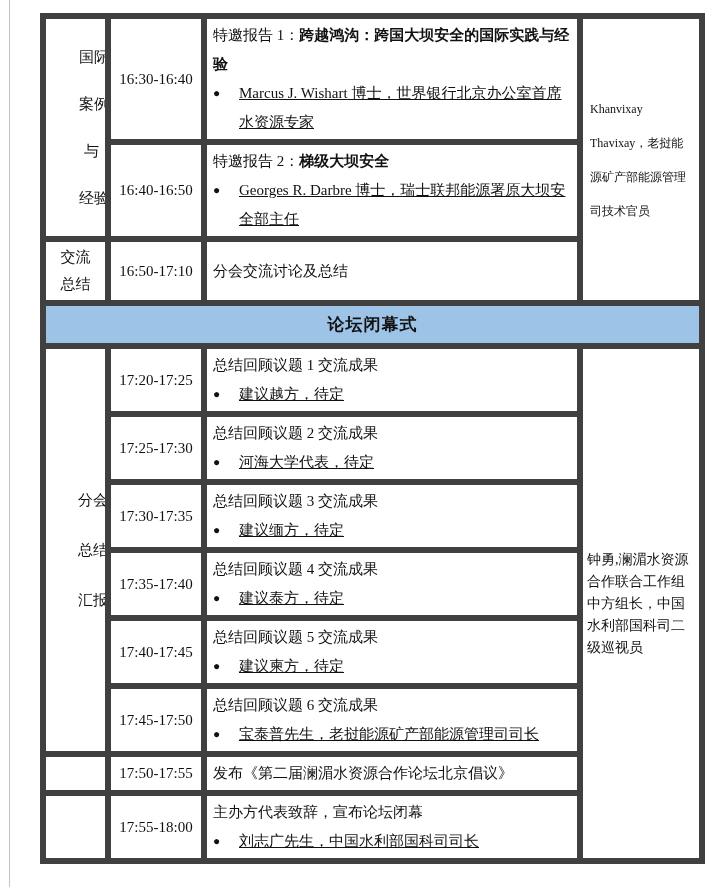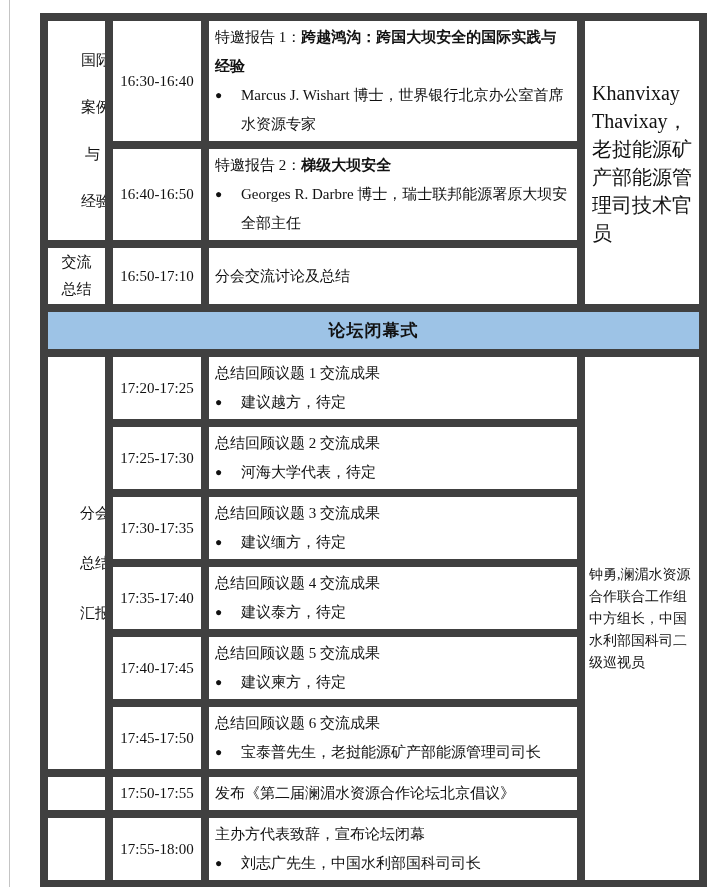--- a/index.html
+++ b/index.html
@@ -5,38 +5,38 @@
   html,body{margin:0;padding:0;}
   body{
     width:720px;height:887px;background:#ffffff;position:relative;overflow:hidden;
     font-family:"Liberation Serif","DejaVu Serif",serif;color:#111;
   }
   .page-edge{position:absolute;left:9px;top:0;width:1px;height:887px;background:#c4c4c4;}
   table.agenda{
     border-collapse:collapse;table-layout:fixed;width:659px;
     margin:13px 0 0 40px;
   }
-  td{border:8px solid #404040;overflow:hidden;}
+  td{border:6px solid #404040;overflow:hidden;}
   
   td.cat{vertical-align:middle;text-align:center;font-size:15px;}
   td.cat .cl{white-space:nowrap;}
   td.cat-a .cl{line-height:47px;margin-left:32px;}
   td.cat-b .cl{line-height:27px;}
   td.cat-c .cl{line-height:50px;margin-left:31px;}
   
   td.time{vertical-align:middle;text-align:center;font-size:15px;white-space:nowrap;padding:0 2px;border-radius:23px;}
   
   td.content{vertical-align:middle;font-size:15px;padding:2px 6px;}
   .title-line{line-height:29px;}
   .title-line b{font-weight:bold;}
   .bullet-row{display:flex;line-height:29px;}
   .bullet-glyph{flex:none;width:26px;font-size:12px;}
-  .bullet-text{flex:1;}
-  
-  td.person{vertical-align:middle;font-size:20px;line-height:28px;padding:4px 7px;}
+  .bullet-text{flex:1;text-decoration:underline;}
+  
+  td.person{vertical-align:middle;font-size:12px;line-height:34px;padding:4px 7px;}
   td.person-bottom{font-size:14px;line-height:22px;padding:4px 4px;}
   
   td.banner{
     background:#9DC3E6;text-align:center;vertical-align:middle;
     font-size:17px;font-weight:bold;height:35px;letter-spacing:1px;
   }
   
   .note{
     margin:14px 0 0 85px;width:588px;font-weight:bold;font-size:19px;line-height:43px;
   }

